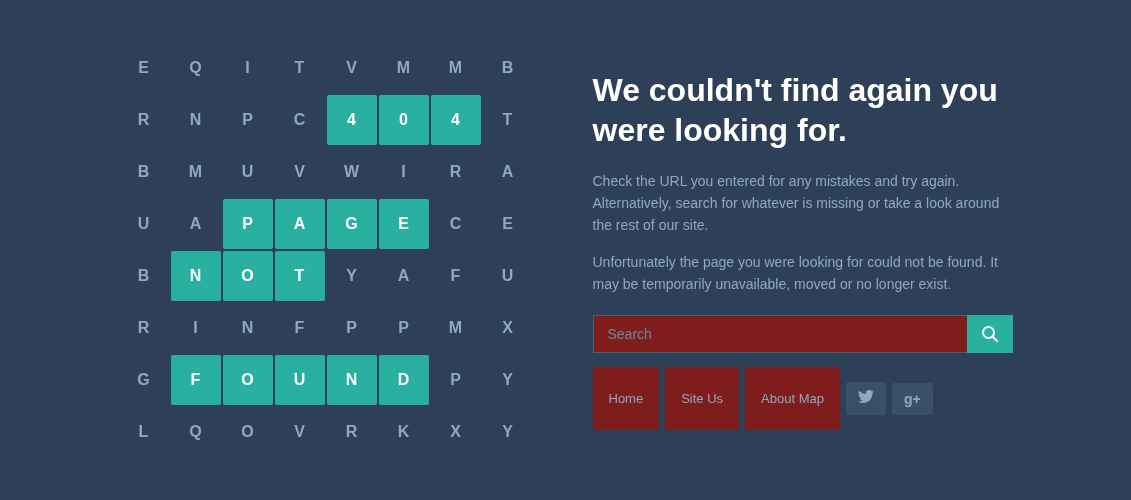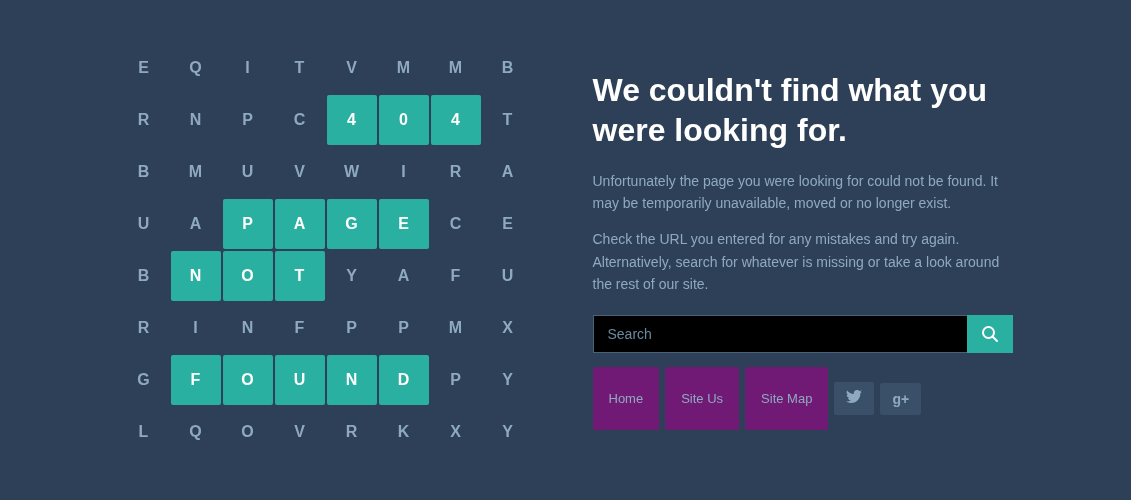--- a/index.html
+++ b/index.html
@@ -80,21 +80,21 @@
 
     .search-bar {
       display: flex;
       margin-bottom: 14px;
       margin-top: 20px;
     }
 
     .search-input {
       flex: 1;
       padding: 10px 14px;
-      background: #000000;
+      background: #7f1d1d;
       border: 1px solid #4a6278;
       color: #8faabf;
       font-size: 14px;
       outline: none;
       border-right: none;
     }
 
     .search-input::placeholder {
       color: #6a8aa0;
     }
@@ -112,21 +112,21 @@
     }
 
     .nav-links {
       display: flex;
       gap: 6px;
       flex-wrap: wrap;
       align-items: center;
     }
 
     .nav-link {
-      background: #701a75;
+      background: #7f1d1d;
       color: #8faabf;
       border: none;
       padding: 24px 16px;
       font-size: 13px;
       cursor: pointer;
       border-radius: 2px;
     }
 
     .social-btn {
       background: #3a5068;
@@ -208,39 +208,39 @@
         <div class="cell">V</div>
         <div class="cell">R</div>
         <div class="cell">K</div>
         <div class="cell">X</div>
         <div class="cell">Y</div>
       </div>
   </div>
 
   <div class="message-section">
 
-    <h1 class="headline">We couldn't find what you were looking for.</h1>
-
+    <h1 class="headline">We couldn't find again you were looking for.</h1>
+
+    <p class="description">Check the URL you entered for any mistakes and try again. Alternatively, search for whatever is missing or take a look around the rest of our site.</p>
     <p class="description">Unfortunately the page you were looking for could not be found. It may be temporarily unavailable, moved or no longer exist.</p>
-    <p class="description">Check the URL you entered for any mistakes and try again. Alternatively, search for whatever is missing or take a look around the rest of our site.</p>
 
     <div class="search-bar">
       <input class="search-input" type="text" placeholder="Search" style="">
       <button class="search-button">
         <svg width="18" height="18" viewBox="0 0 18 18" fill="none">
           <circle cx="7.5" cy="7.5" r="5.5" stroke="white" stroke-width="2"></circle>
           <line x1="11.5" y1="11.5" x2="16" y2="16" stroke="white" stroke-width="2" stroke-linecap="round"></line>
         </svg>
       </button>
     </div>
 
     <div class="nav-links">
       <button class="nav-link">Home</button>
       <button class="nav-link">Site Us</button>
-      <button class="nav-link">Site Map</button>
+      <button class="nav-link">About Map</button>
       <button class="social-btn">
         <svg width="16" height="14" viewBox="0 0 16 14" fill="#8faabf">
           <path d="M16 1.66a6.56 6.56 0 0 1-1.88.52A3.29 3.29 0 0 0 15.56.24a6.57 6.57 0 0 1-2.08.8A3.27 3.27 0 0 0 7.88 4.03a9.28 9.28 0 0 1-6.74-3.42 3.28 3.28 0 0 0 1.01 4.37A3.26 3.26 0 0 1 .64 4.6v.04a3.27 3.27 0 0 0 2.62 3.21 3.28 3.28 0 0 1-1.47.06 3.27 3.27 0 0 0 3.06 2.27A6.57 6.57 0 0 1 0 11.54a9.27 9.27 0 0 0 5.03 1.47c6.03 0 9.33-5 9.33-9.33l-.01-.42A6.65 6.65 0 0 0 16 1.66z"></path>
         </svg>
       </button>
       <button class="social-btn">g+</button>
     </div>
 
   </div>
 </div>

